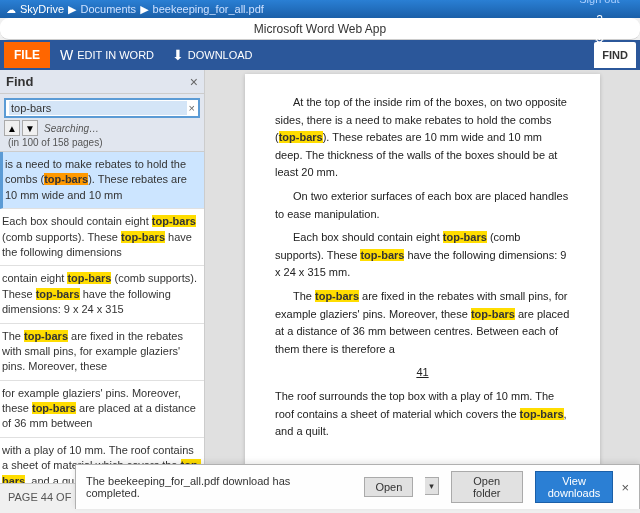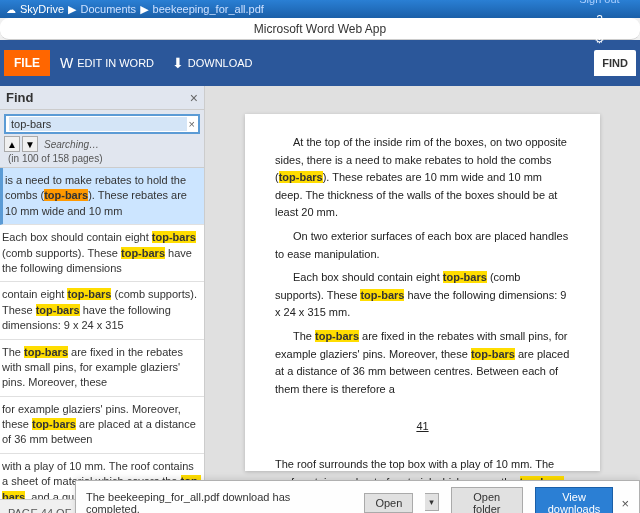--- a/index.html
+++ b/index.html
@@ -30,21 +30,21 @@
       justify-content: center;
       font-size: 12px;
       color: #333;
       border-bottom: 1px solid #ccc;
       border-radius: 9px;
     }
 
     
     .ribbon {
       background: #2b579a;
-      height: 46px;
+      height: 30px;
       display: flex;
       align-items: center;
       padding: 0 4px;
       gap: 2px;
     }
     .ribbon-file-btn {
       background: #ff6600;
       color: white;
       padding: 4px 10px;
       font-size: 12px;
@@ -171,38 +171,38 @@
       font-size: 11px;
       color: #555;
       justify-content: space-between;
       position: relative;
     }
 
     
     .doc-area {
       flex: 1;
       overflow-y: auto;
-      padding: 28px 40px;
+      padding: 4px 40px;
       background: #e0e0e0;
       display: flex;
       justify-content: center;
     }
     .doc-page {
       background: #fff;
       width: 100%;
       max-width: 480px;
       padding: 20px 30px;
       font-size: 11px;
       line-height: 1.6;
       color: #222;
       box-shadow: 0 1px 4px rgba(0,0,0,0.2);
     }
     .doc-para { margin-bottom: 6px; text-indent: 18px; }
     .doc-para.no-indent { text-indent: 0; }
-    .doc-center { text-align: center; margin: 20px 0; text-decoration: underline; }
+    .doc-center { text-align: center; margin: 6px 0; text-decoration: underline; }
 
     
     .download-bar {
       position: absolute;
       bottom: 0; left: 75px; right: 0;
       background: #fefefe;
       border: 1px solid #b0b0b0;
       border-bottom: none;
       padding: 6px 10px;
       display: flex;

